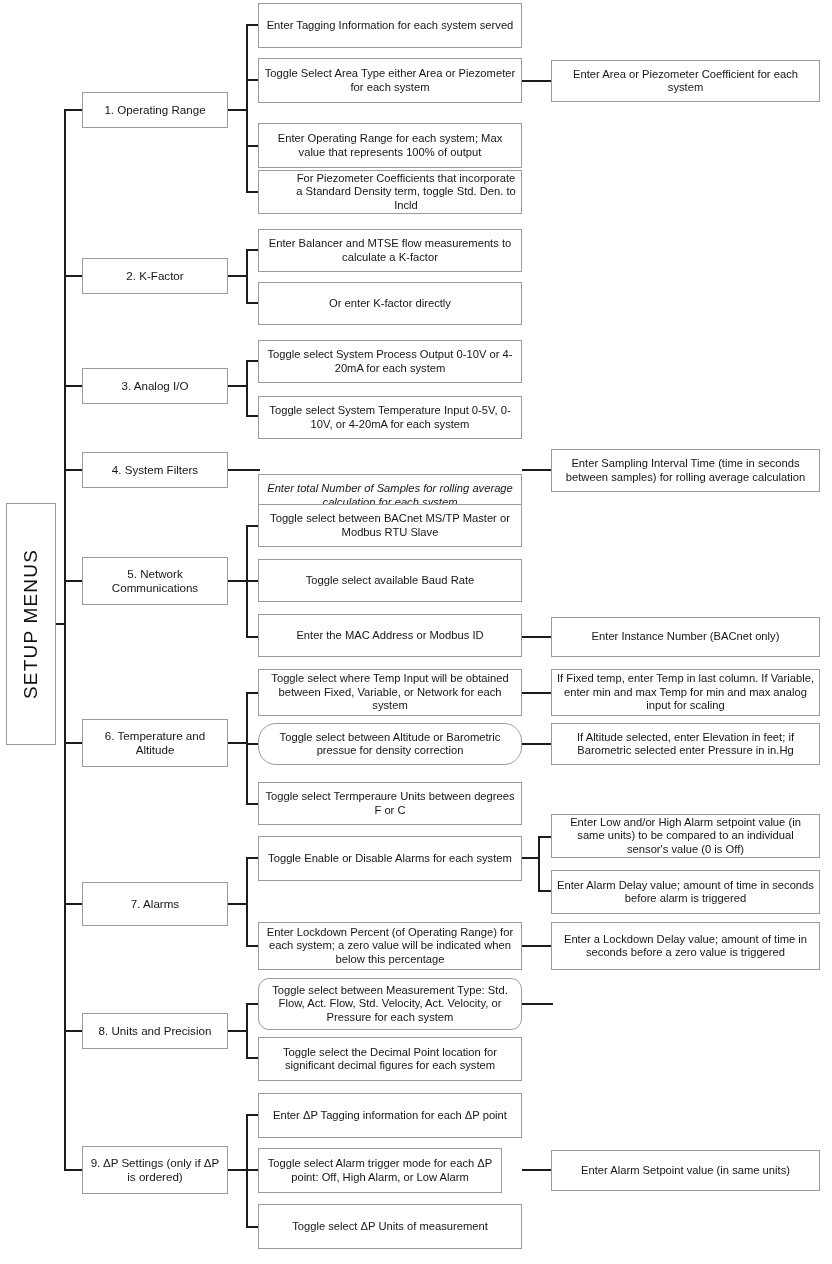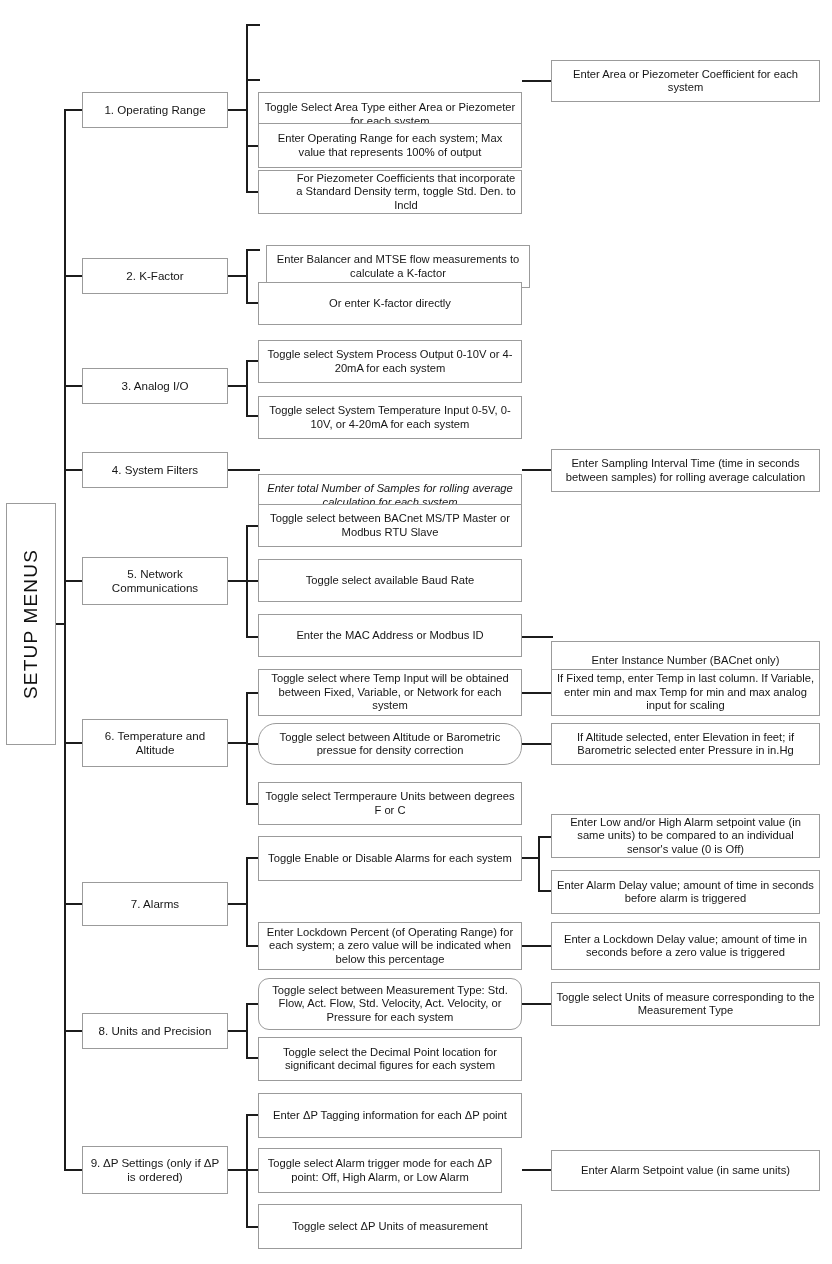--- a/index.html
+++ b/index.html
@@ -100,42 +100,45 @@
   <div class="ln h" style="left:64px; top:109px; width:20px;"></div>
   <div class="ln h" style="left:64px; top:275px; width:20px;"></div>
   <div class="ln h" style="left:64px; top:385px; width:20px;"></div>
   <div class="ln h" style="left:64px; top:469px; width:20px;"></div>
   <div class="ln h" style="left:64px; top:580px; width:20px;"></div>
   <div class="ln h" style="left:64px; top:742px; width:20px;"></div>
   <div class="ln h" style="left:64px; top:903px; width:20px;"></div>
   <div class="ln h" style="left:64px; top:1030px; width:20px;"></div>
   <div class="ln h" style="left:64px; top:1169px; width:20px;"></div>
 
-  <div class="node" style="left:258px; top:58px; width:264px; height:45px;margin-top:34px;">
+  <div class="node" style="left:258px; top:3px; width:264px; height:45px;">
+    <span>Enter Tagging Information for each system served</span>
+    </div>
+  <div class="node" style="left:258px; top:58px; width:264px; height:45px;">
     <span>Toggle Select Area Type either Area or Piezometer for each system</span>
     </div>
   <div class="node" style="left:258px; top:123px; width:264px; height:45px;">
     <span>Enter Operating Range for each system; Max value that represents 100% of output</span>
     </div>
   <div class="node" style="left:258px; top:170px; width:264px; height:44px;padding-left:36px;">
     <span>For Piezometer Coefficients that incorporate a Standard Density term, toggle Std. Den. to Incld</span>
     </div>
   <div class="node" style="left:551px; top:60px; width:269px; height:42px;">
     <span>Enter Area or Piezometer Coefficient for each system</span>
     </div>
 
   <div class="ln h" style="left:228px; top:109px; width:20px;"></div>
   <div class="ln v" style="left:246px; top:24px; height:168px;"></div>
   <div class="ln h" style="left:246px; top:24px; width:14px;"></div>
   <div class="ln h" style="left:246px; top:79px; width:14px;"></div>
   <div class="ln h" style="left:246px; top:145px; width:14px;"></div>
   <div class="ln h" style="left:246px; top:191px; width:14px;"></div>
   <div class="ln h" style="left:522px; top:80px; width:31px;"></div>
 
-  <div class="node" style="left:266px; top:229px; width:264px; height:43px;margin-top:16px;">
+  <div class="node" style="left:258px; top:229px; width:264px; height:43px;">
     <span>Enter Balancer and MTSE flow measurements to calculate a K-factor</span>
     </div>
   <div class="node" style="left:258px; top:282px; width:264px; height:43px;">
     <span>Or enter K-factor directly</span>
     </div>
 
   <div class="ln h" style="left:228px; top:275px; width:20px;"></div>
   <div class="ln v" style="left:246px; top:249px; height:55px;"></div>
   <div class="ln h" style="left:246px; top:249px; width:14px;"></div>
   <div class="ln h" style="left:246px; top:302px; width:14px;"></div>
@@ -164,21 +167,21 @@
 
   <div class="node" style="left:258px; top:504px; width:264px; height:43px;">
     <span>Toggle select between BACnet MS/TP Master or Modbus RTU Slave</span>
     </div>
   <div class="node" style="left:258px; top:559px; width:264px; height:43px;">
     <span>Toggle select available Baud Rate</span>
     </div>
   <div class="node" style="left:258px; top:614px; width:264px; height:43px;">
     <span>Enter the MAC Address or Modbus ID</span>
     </div>
-  <div class="node" style="left:551px; top:617px; width:269px; height:40px;margin-top:24px;">
+  <div class="node" style="left:551px; top:617px; width:269px; height:40px;">
     <span>Enter Instance Number (BACnet only)</span>
     </div>
 
   <div class="ln h" style="left:228px; top:580px; width:20px;"></div>
   <div class="ln v" style="left:246px; top:525px; height:113px;"></div>
   <div class="ln h" style="left:246px; top:525px; width:14px;"></div>
   <div class="ln h" style="left:246px; top:580px; width:14px;"></div>
   <div class="ln h" style="left:246px; top:636px; width:14px;"></div>
   <div class="ln h" style="left:522px; top:636px; width:31px;"></div>
 
@@ -231,23 +234,20 @@
   <div class="ln h" style="left:538px; top:836px; width:15px;"></div>
   <div class="ln h" style="left:538px; top:890px; width:15px;"></div>
   <div class="ln h" style="left:522px; top:945px; width:31px;"></div>
 
   <div class="node" style="left:258px; top:978px; width:264px; height:52px;border-radius:11px;">
     <span>Toggle select between Measurement Type: Std. Flow, Act. Flow, Std. Velocity, Act. Velocity, or Pressure for each system</span>
     </div>
   <div class="node" style="left:258px; top:1037px; width:264px; height:44px;">
     <span>Toggle select the Decimal Point location for significant decimal figures for each system</span>
     </div>
-  <div class="node" style="left:551px; top:982px; width:269px; height:44px;">
-    <span>Toggle select Units of measure corresponding to the Measurement Type</span>
-    </div>
 
   <div class="ln h" style="left:228px; top:1030px; width:20px;"></div>
   <div class="ln v" style="left:246px; top:1003px; height:56px;"></div>
   <div class="ln h" style="left:246px; top:1003px; width:14px;"></div>
   <div class="ln h" style="left:246px; top:1057px; width:14px;"></div>
   <div class="ln h" style="left:522px; top:1003px; width:31px;"></div>
 
   <div class="node" style="left:258px; top:1093px; width:264px; height:45px;">
     <span>Enter ΔP Tagging information for each ΔP point</span>
     </div>

